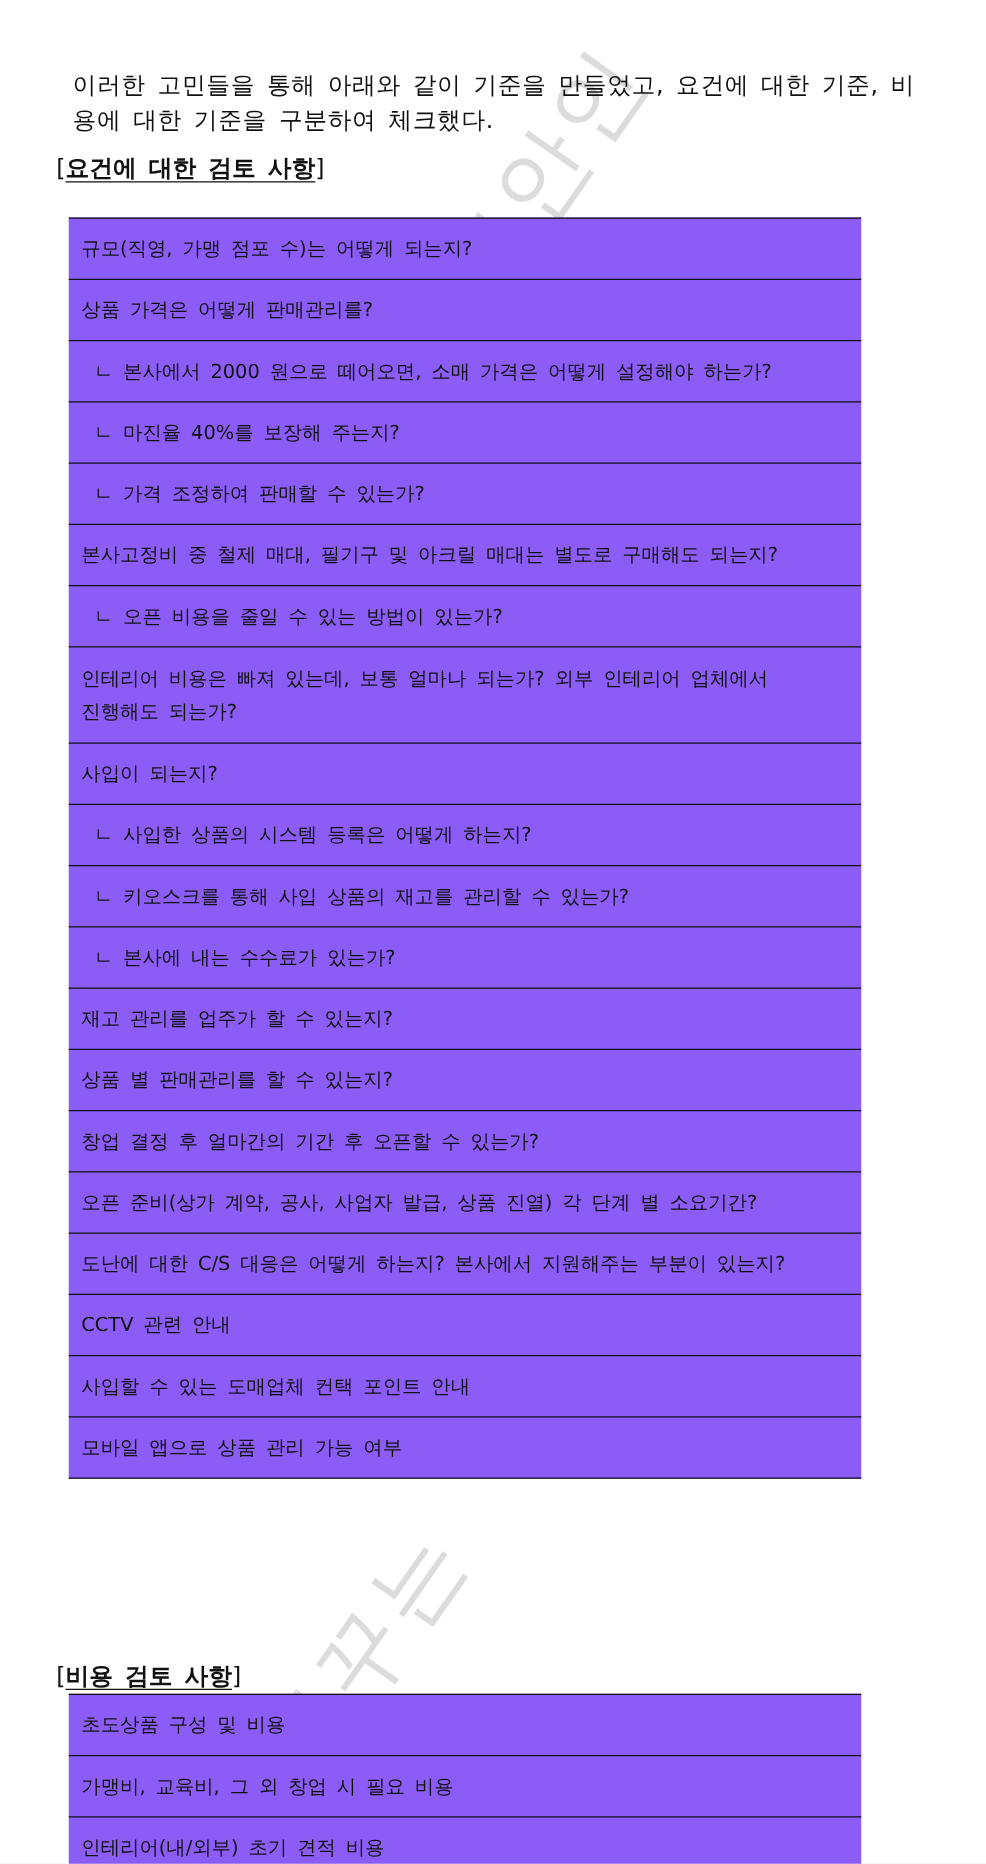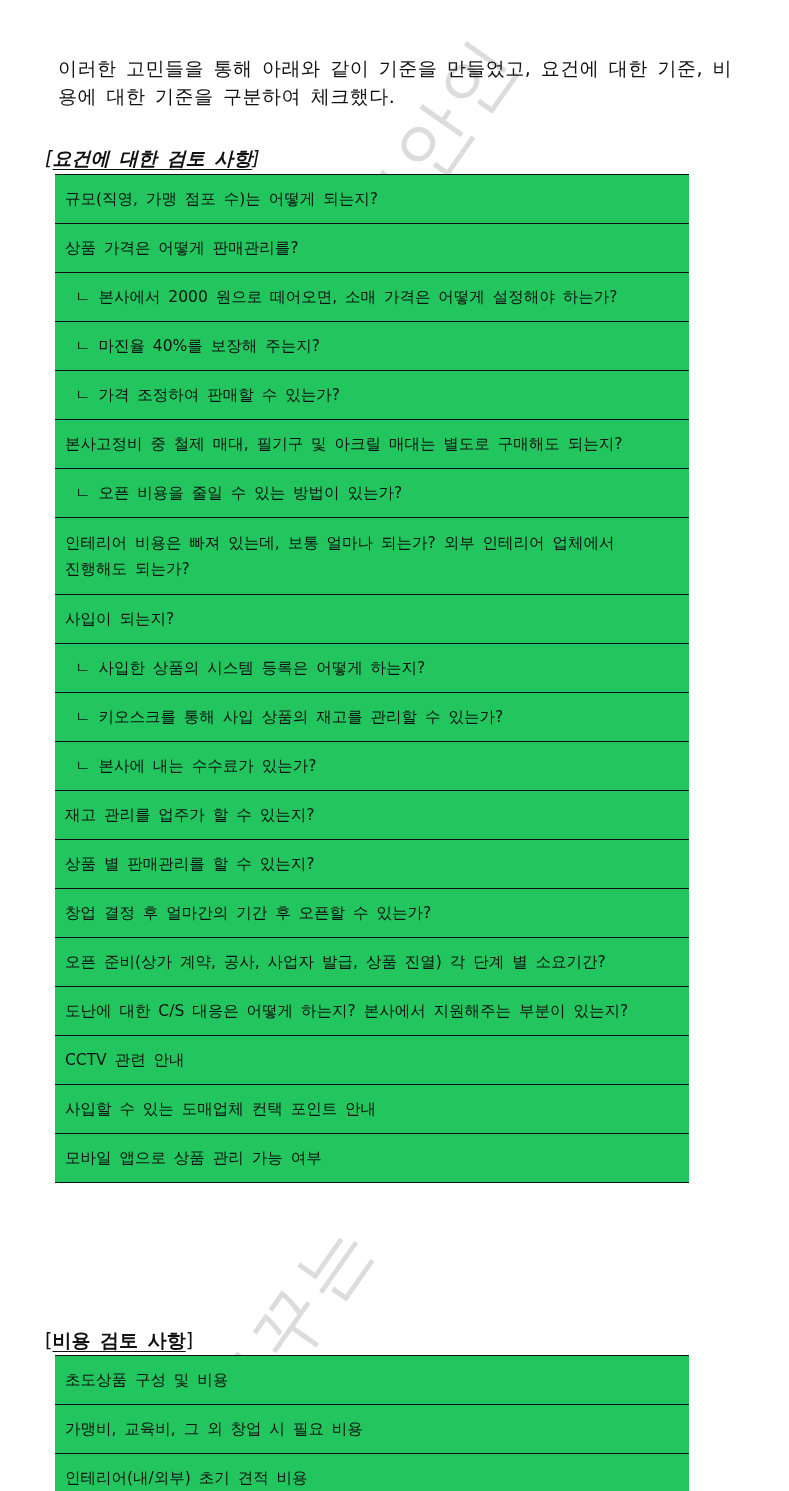--- a/index.html
+++ b/index.html
@@ -58,27 +58,27 @@
     word-spacing: 3px;
   }
   .heading .bracket {
     font-weight: normal;
   }
   .heading .title {
     font-weight: bold;
     text-decoration: underline;
     text-underline-offset: 4px;
   }
-  .h1 { top: 146px; font-style: italic; }
+  .h1 { top: 122px; }
   .h2 { top: 1312px; margin-top: 16px; }
   .table {
     position: absolute;
     left: 55px;
     width: 634px;
-    background: #22c55e;
+    background: #8b5cf6;
     z-index: 2;
     border-top: 1.5px solid #111;
   }
   .t1 { top: 174px; }
   .t2 { top: 1355px; }
   .row {
     border-bottom: 1.5px solid #111;
     font-size: 15.5px;
     line-height: 26px;
     padding: 11px 10px 11px 10px;

